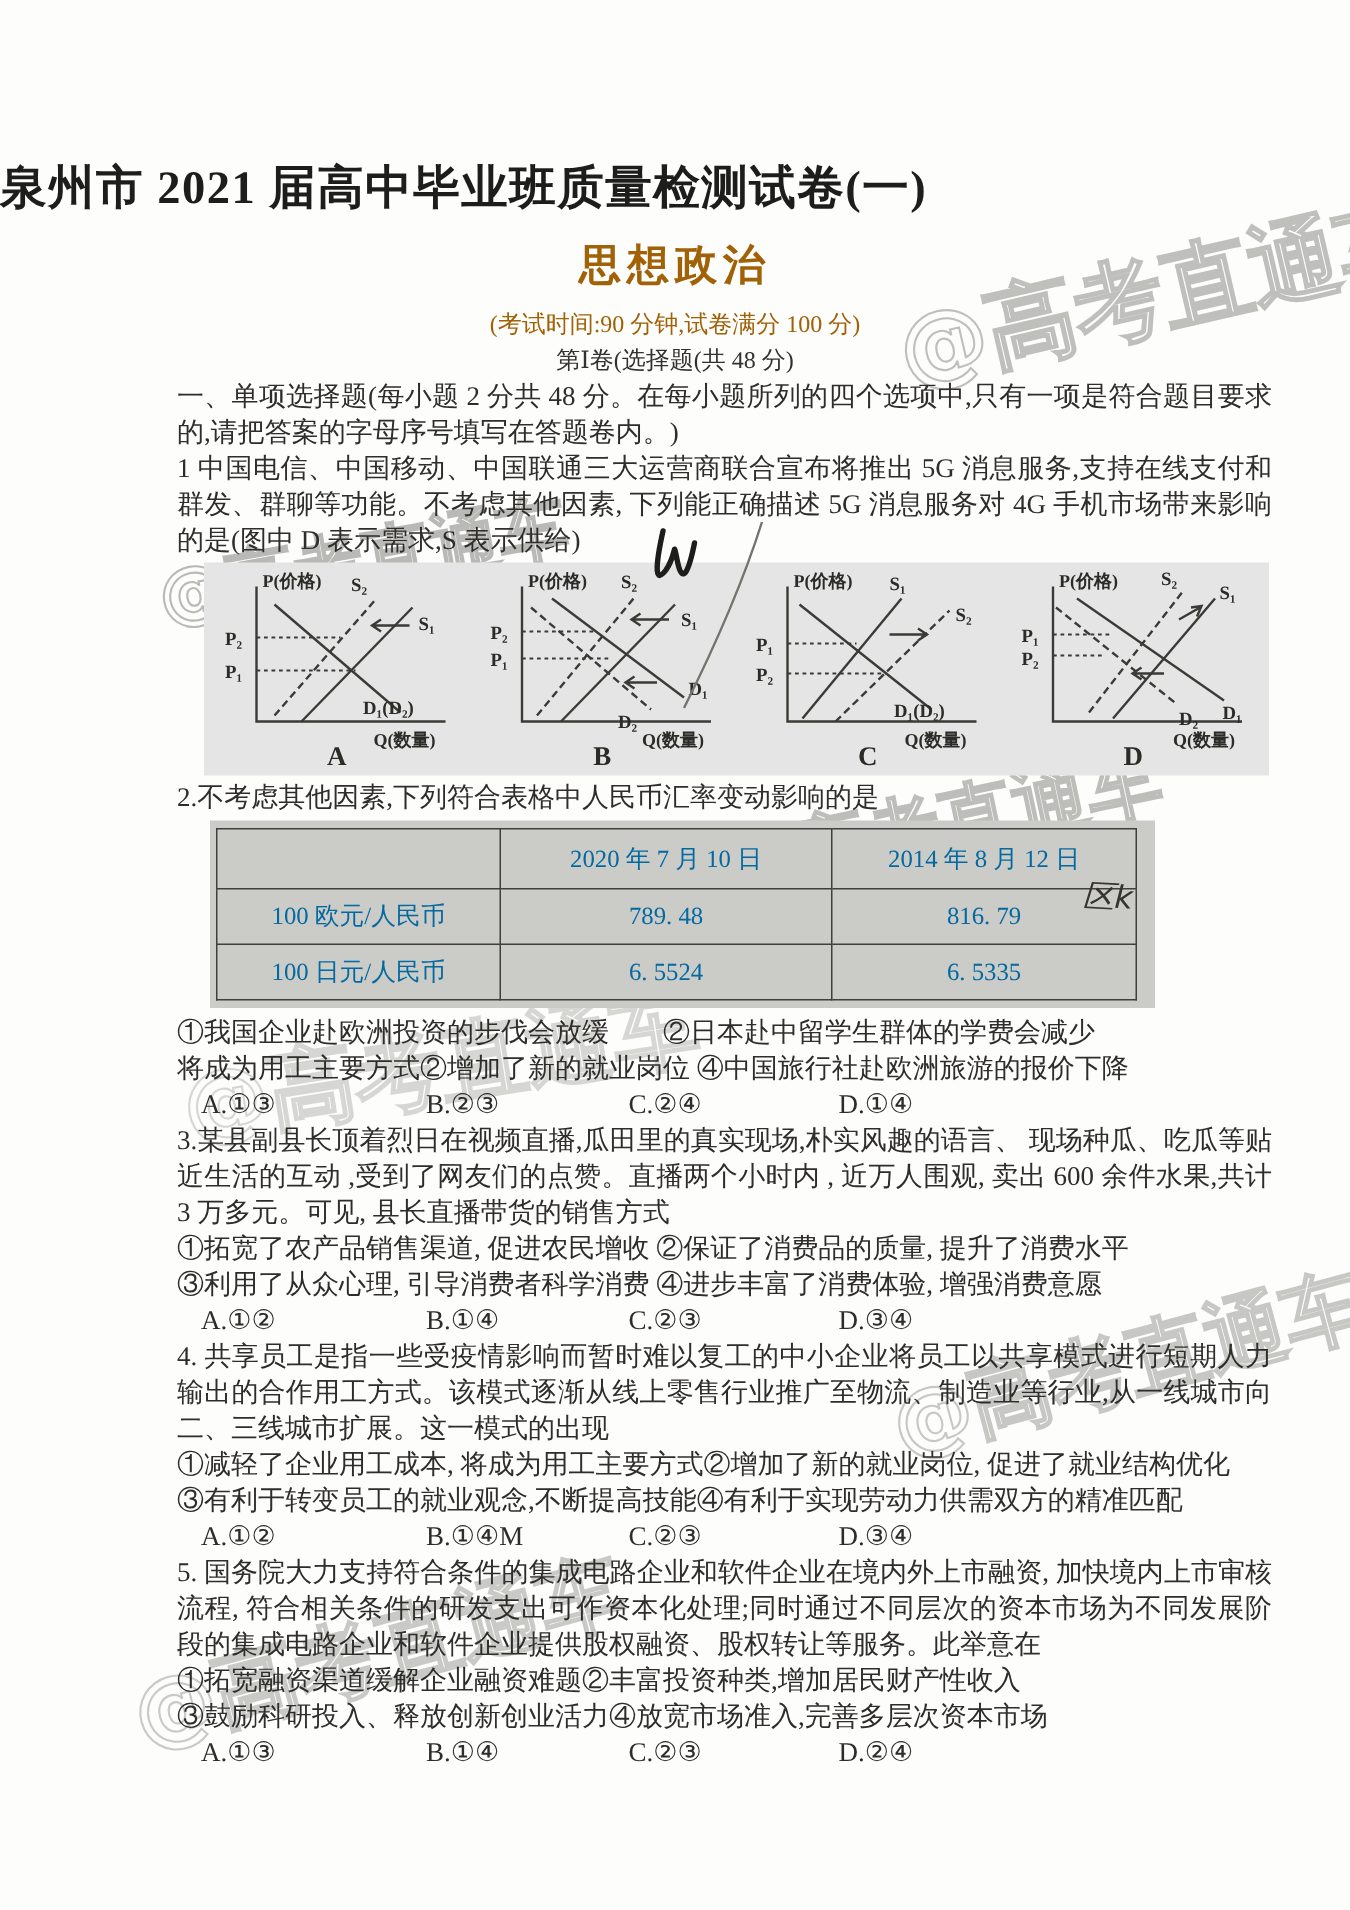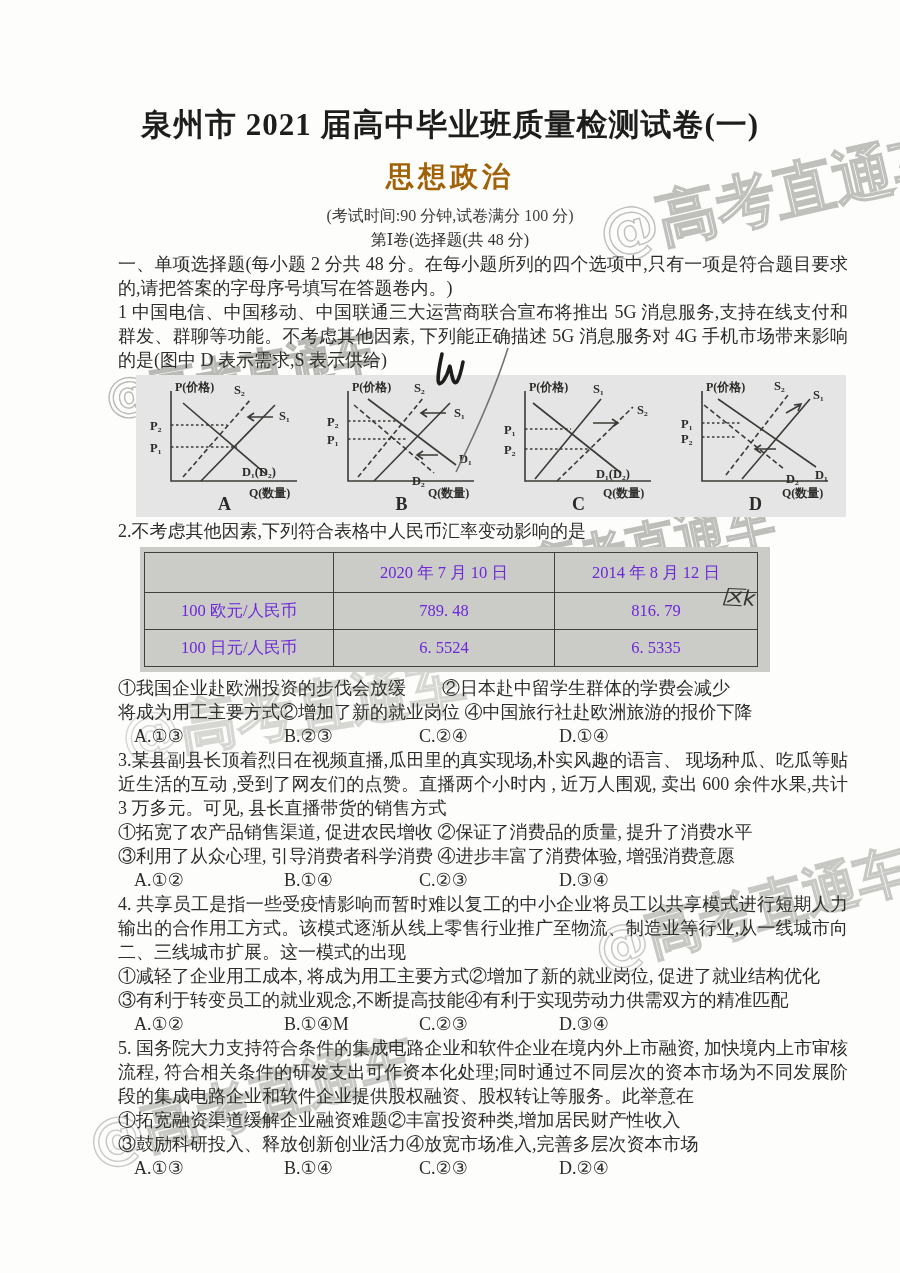--- a/index.html
+++ b/index.html
@@ -1,24 +1,24 @@
 <!DOCTYPE html>
 <html><head>
 <meta charset="utf-8">
 <style>
   html,body{margin:0;padding:0;}
   body{width:900px;height:1273px;background:#ffffff;font-family:"Liberation Serif","DejaVu Serif",serif;}
   .page{position:relative;width:900px;height:1273px;overflow:hidden;background:#fdfdfc;color:#2d2c29;}
 
   
-  .title{position:absolute;top:104px;left:0;width:900px;text-align:center;
+  .title{position:absolute;top:104px;left:0;width:900px;
          font-size:31px;font-weight:bold;color:#1d1d1b;letter-spacing:1px;}
   .subtitle{position:absolute;top:158px;left:0;width:900px;text-align:center;
          font-size:28px;font-weight:bold;color:#a16207;letter-spacing:4px;}
-  .exam-info{position:absolute;top:206px;left:0;width:900px;text-align:center;font-size:16px;color:#404040;}
+  .exam-info{position:absolute;top:206px;left:0;width:900px;text-align:center;font-size:16px;color:#a16207;}
   .section-header{position:absolute;top:230px;left:0;width:900px;text-align:center;font-size:16px;color:#33322f;}
 
   
   .content{position:absolute;top:252px;left:118px;width:730px;font-size:18px;line-height:24px;
            text-align:justify;color:#2e2d2a;}
   .content p{margin:0;}
 
   
   .graphs-band{margin:3px 0 2px 18px;width:710px;height:140px;background:#e5e5e5;
                display:flex;align-items:flex-start;padding-top:2px;}
@@ -28,21 +28,21 @@
   .diag-line{stroke:#3a3a36;stroke-width:1.6;fill:none;}
   .diag-dash{stroke:#3a3a36;stroke-width:1.6;fill:none;stroke-dasharray:5 3;}
   .diag-dot{stroke:#3a3a36;stroke-width:1.4;fill:none;stroke-dasharray:2.5 2.5;}
   .diag-txt{font-family:"Liberation Serif","DejaVu Serif",serif;font-size:12.5px;font-weight:bold;fill:#2b2b28;}
   .diag-axis-txt{font-family:"Liberation Serif","DejaVu Serif",serif;font-size:12px;font-weight:bold;fill:#2b2b28;}
 
   
   .table-band{margin:4px 0 4px 22px;width:622px;background:#cbcbc7;padding:5px 4px;}
   table.rate{border-collapse:collapse;width:614px;}
   table.rate th,table.rate td{border:1.6px solid #413f3b;font-weight:normal;
-      font-size:16.5px;text-align:center;color:#6d28d9;background:transparent;}
+      font-size:16.5px;text-align:center;color:#0369a1;background:transparent;}
   table.rate .hrow{height:40px;}
   table.rate .drow{height:37px;}
 
   .choices{display:grid;grid-template-columns:150px 135px 140px auto;padding-left:16px;}
 
   
   .wm{position:absolute;white-space:nowrap;font-family:"DejaVu Sans","Liberation Sans",sans-serif;
       font-weight:bold;color:transparent;-webkit-text-stroke:1.4px #c2c2be;pointer-events:none;
       transform-origin:0 50%;}
   .wm1{left:600px;top:196px;font-size:60px;transform:rotate(-13deg);-webkit-text-stroke-color:#bfbfbb;}

